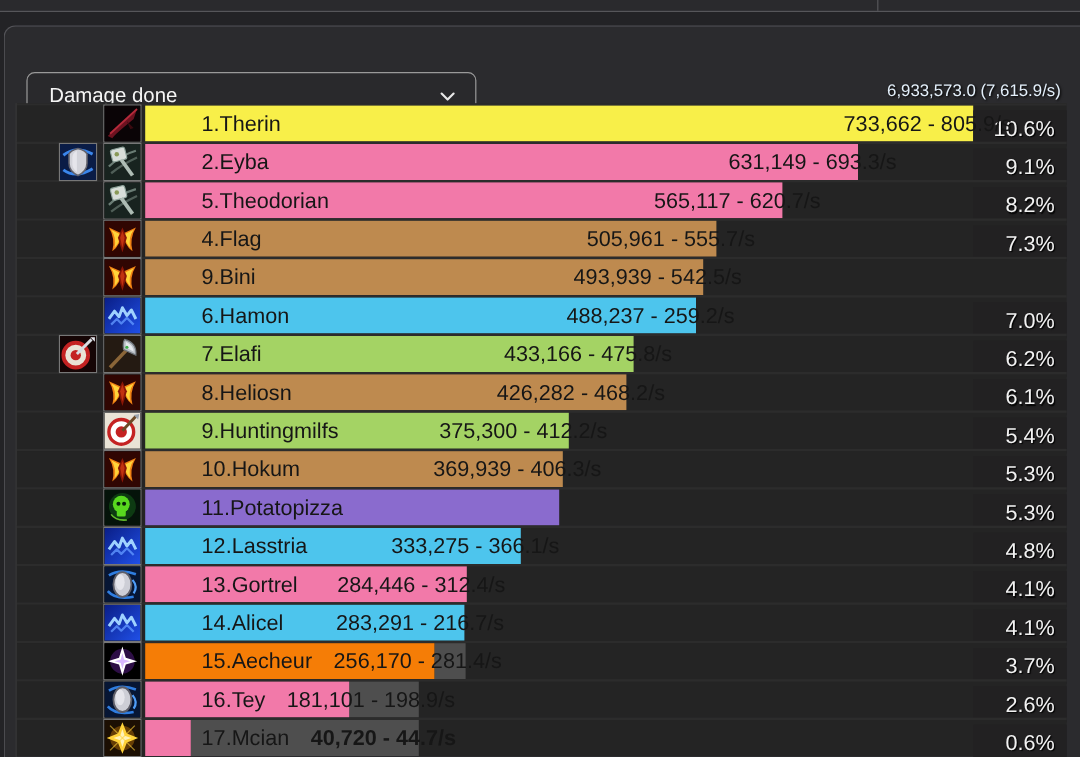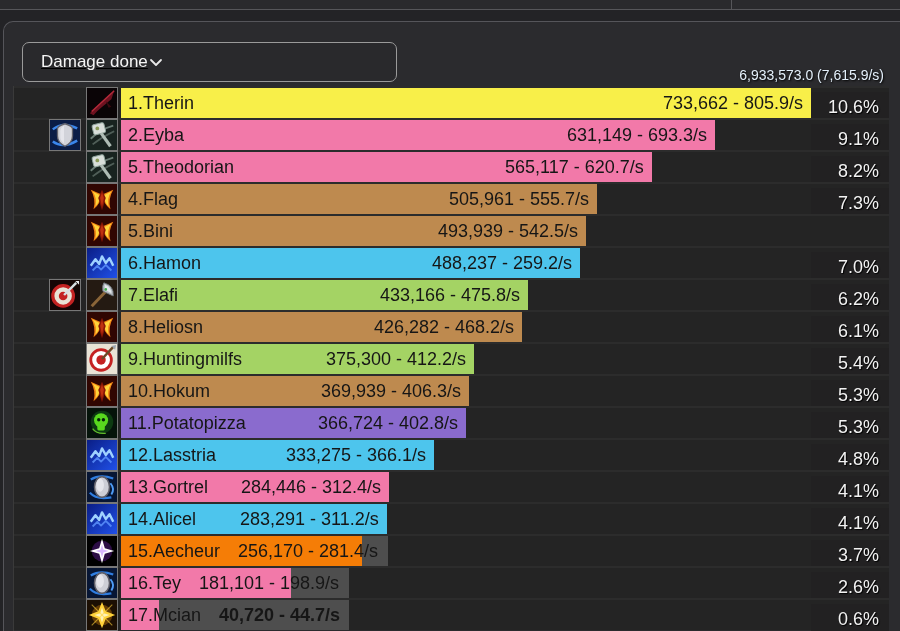--- a/index.html
+++ b/index.html
@@ -14,24 +14,24 @@
   .top-strip .notch{position:absolute;left:731px;top:0;width:1px;height:9px;background:#56565a;}
 
   
   .panel{
     position:absolute;left:3px;top:21px;width:897px;height:610px;
     background:#2b2b2e;border:1px solid #55555a;border-right:none;border-bottom:none;
     border-top-left-radius:10px;box-sizing:border-box;
   }
 
   .dropdown{
-    position:absolute;left:18px;top:20px;width:375px;height:40px;box-sizing:border-box;
+    position:absolute;left:18px;top:38px;width:375px;height:40px;box-sizing:border-box;
     border:1px solid #9a9a9a;border-radius:7px;background:#29292c;
-    display:flex;align-items:center;justify-content:flex-start;
-    padding:0 15px 0 18px;cursor:pointer;text-decoration:underline;
+    display:flex;align-items:center;justify-content:space-between;
+    padding:0 15px 0 18px;cursor:pointer;
   }
   .dropdown .lbl{color:#f5f5f5;font-size:17px;}
   .dropdown svg{display:block;}
 
   .total{
     position:absolute;right:16px;top:33px;height:40px;line-height:40px;
     color:#e4f0fb;font-size:14px;text-align:right;text-shadow:1px 1px 2px #000;
   }
 
   
@@ -39,21 +39,21 @@
     position:absolute;left:13px;top:86px;width:876px;height:545px;
     border-left:1px solid #3a3a3a;box-sizing:border-box;overflow:hidden;
   }
   .row{position:relative;height:30px;border-top:2px solid #2c2c2c;background:#242424;}
   .gutter{position:absolute;left:0;top:0;width:107px;height:30px;background:#242424;}
   .bar-area{position:absolute;left:107px;top:0;width:690px;height:30px;}
   .bar{position:absolute;left:0;top:0;height:30px;}
   .txt-backdrop{position:absolute;top:0;height:30px;background:#4e4e4e;}
   .pname,.pval{
     position:absolute;top:0;height:30px;line-height:30px;font-size:18px;color:#161616;
-    white-space:nowrap;z-index:2;
+    white-space:nowrap;z-index:2;margin-left:40px;
   }
   .pname{left:7px;}
   .pct-cell{
     position:absolute;left:797px;top:4px;width:79px;height:30px;line-height:30px;
     color:#f2f2f2;font-size:18px;text-align:right;padding-right:11px;box-sizing:border-box;
     text-shadow:1px 1px 1px #000;background:#222122;
   }
   .icon{
     position:absolute;top:-1px;width:30px;height:30px;border:1px solid #777;
     background:#000;z-index:3;box-shadow:0 0 0 1px #000 inset;
@@ -188,21 +188,21 @@
               <path d="M6 8 Q11 15 9 24 Q14 19 14 12 Z" fill="#ffd43a"></path>
               <path d="M26 8 Q21 15 23 24 Q18 19 18 12 Z" fill="#ffd43a"></path>
               <path d="M16 6 L20 15 L16 28 L12 15 Z" fill="#8a1606"></path>
               <path d="M16 9 L18 15 L16 24 L14 15 Z" fill="#c03210"></path>
             </svg>
           </div>
         </div>
     <div class="bar-area">
 
       <div class="bar" style="width: 465px; background: rgb(190, 138, 79);"></div>
-      <span class="pname">5.Bini</span>
+      <span class="pname">9.Bini</span>
       <span class="pval" style="left: 317px;">493,939 - 542.5/s</span>
     </div>
   </div>
       <div class="row">
     <div class="gutter">
           <div class="icon spec-icon">
             <svg viewBox="0 0 32 32">
               <defs>
                 <linearGradient id="wg" x1="0" y1="0" x2="1" y2="1">
                   <stop offset="0" stop-color="#0a1e86"></stop>
@@ -327,21 +327,20 @@
               <circle cx="12.5" cy="12.5" r="1.8" fill="#06230a"></circle>
               <circle cx="17.5" cy="12.5" r="1.8" fill="#06230a"></circle>
               <path d="M6 22 Q10 28 20 27" stroke="#8aff3a" stroke-width="1.4" fill="none" opacity=".7"></path>
             </svg>
           </div>
         </div>
     <div class="bar-area">
 
       <div class="bar" style="width: 345px; background: rgb(138, 107, 206);"></div>
       <span class="pname">11.Potatopizza</span>
-      <span class="pval" style="left: 197px;">366,724 - 402.8/s</span>
     </div>
     <div class="pct-cell">5.3%</div>
   </div>
       <div class="row">
     <div class="gutter">
           <div class="icon spec-icon">
             <svg viewBox="0 0 32 32">
               <defs>
                 <linearGradient id="wg" x1="0" y1="0" x2="1" y2="1">
                   <stop offset="0" stop-color="#0a1e86"></stop>
@@ -396,21 +395,21 @@
               <rect width="32" height="32" fill="url(#wg)"></rect>
               <polyline points="4,19 9,12 13,17 16,9 20,16 24,11 28,19" fill="none" stroke="#9fd2ff" stroke-width="2.6" stroke-linejoin="round"></polyline>
               <polyline points="6,24 11,19 15,23 20,18 26,24" fill="none" stroke="#5f96ff" stroke-width="2" stroke-linejoin="round" opacity=".8"></polyline>
             </svg>
           </div>
         </div>
     <div class="bar-area">
 
       <div class="bar" style="width: 266px; background: rgb(77, 197, 237);"></div>
       <span class="pname">14.Alicel</span>
-      <span class="pval" style="left: 119px;">283,291 - 311.2/s</span>
+      <span class="pval" style="left: 119px;">283,291 - 216.7/s</span>
     </div>
     <div class="pct-cell">4.1%</div>
   </div>
       <div class="row">
     <div class="gutter">
           <div class="icon spec-icon">
             <svg viewBox="0 0 32 32">
               <rect width="32" height="32" fill="#000"></rect>
               <circle cx="16" cy="16" r="11" fill="#32104e" opacity=".9"></circle>
               <polygon points="16,3 19,13 29,16 19,19 16,29 13,19 3,16 13,13" fill="#ffffff"></polygon>

